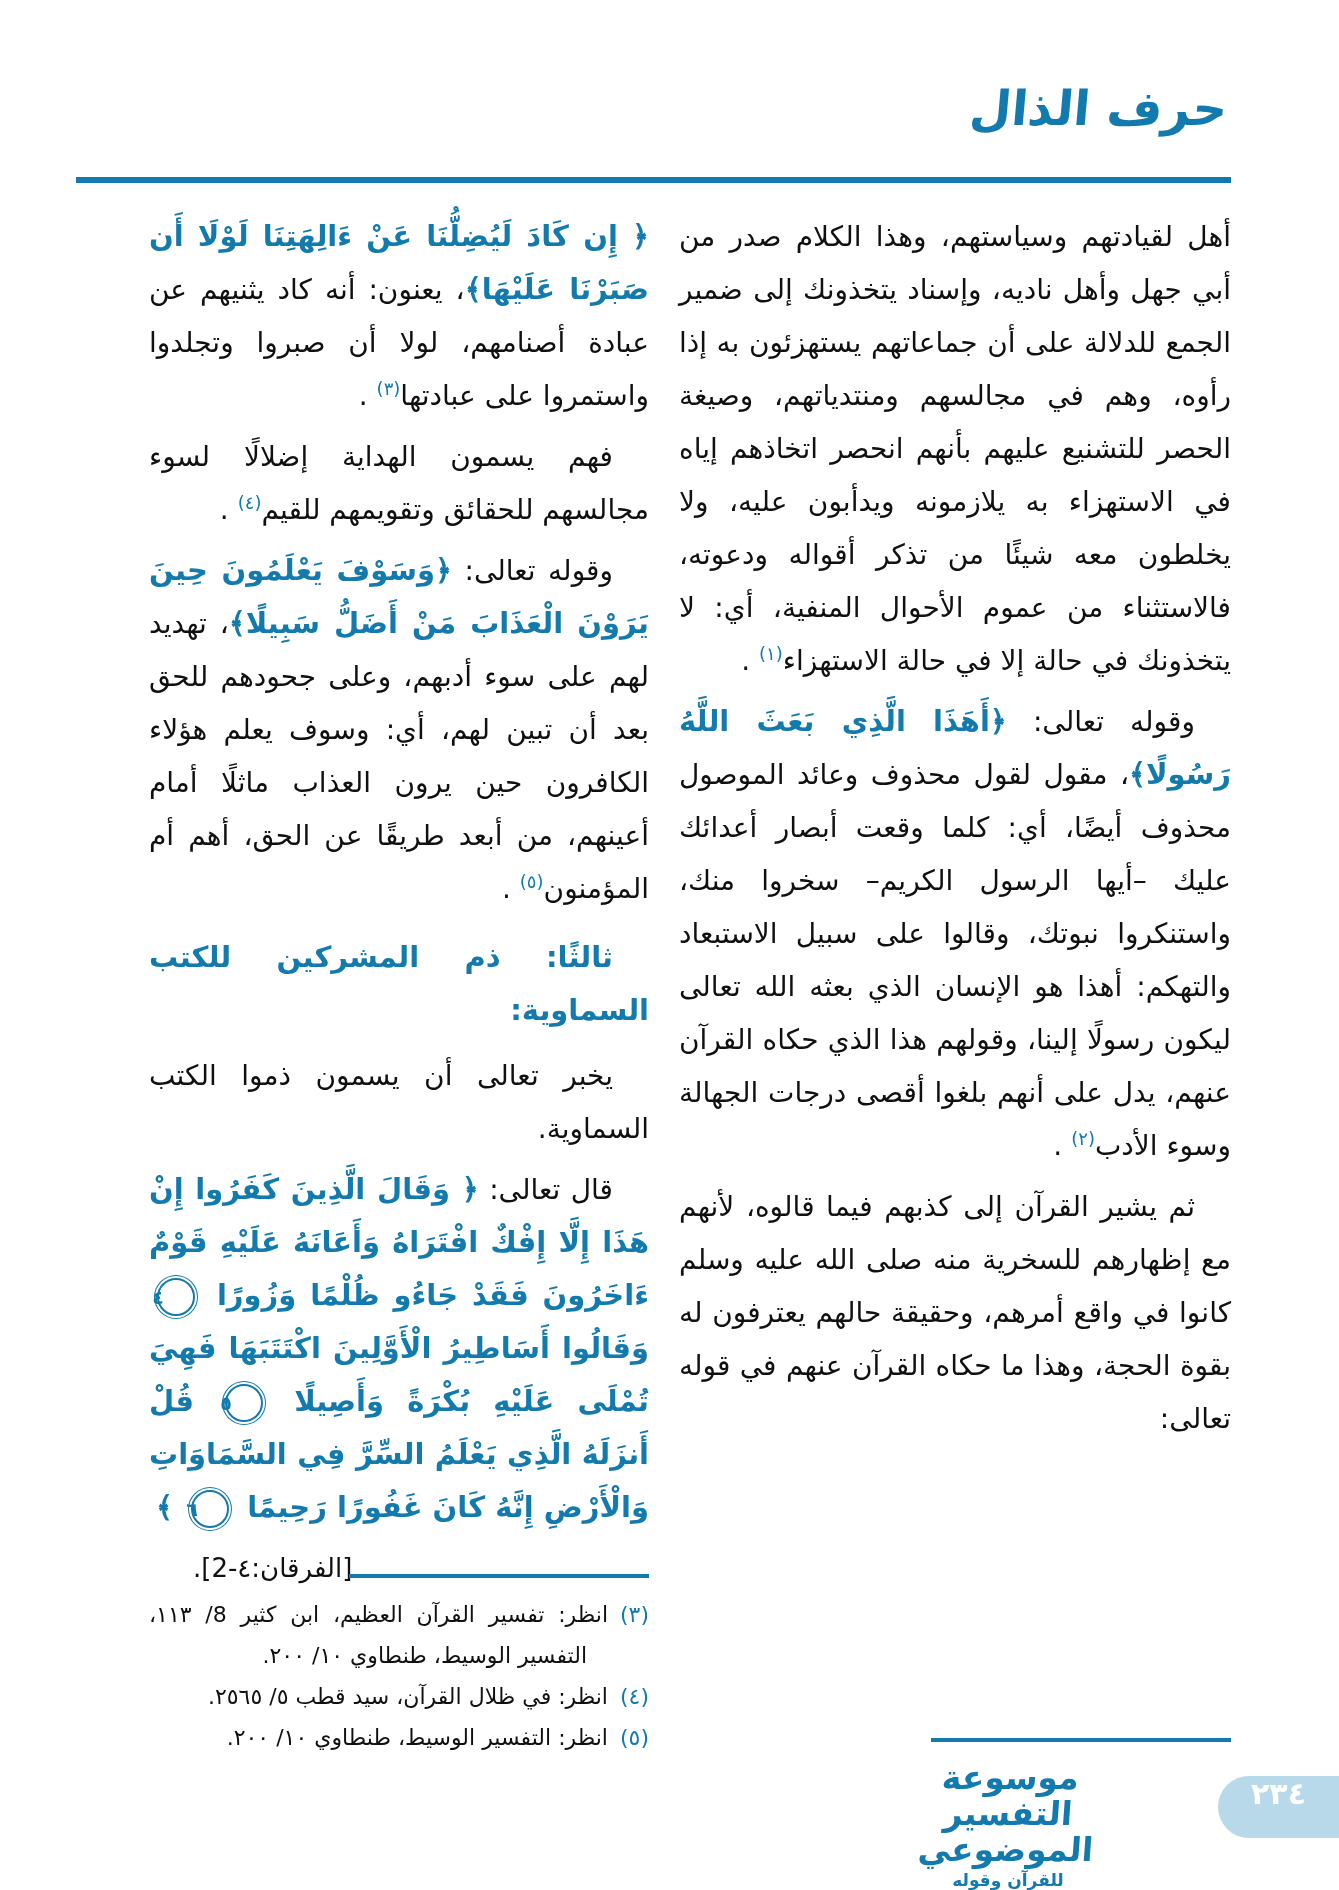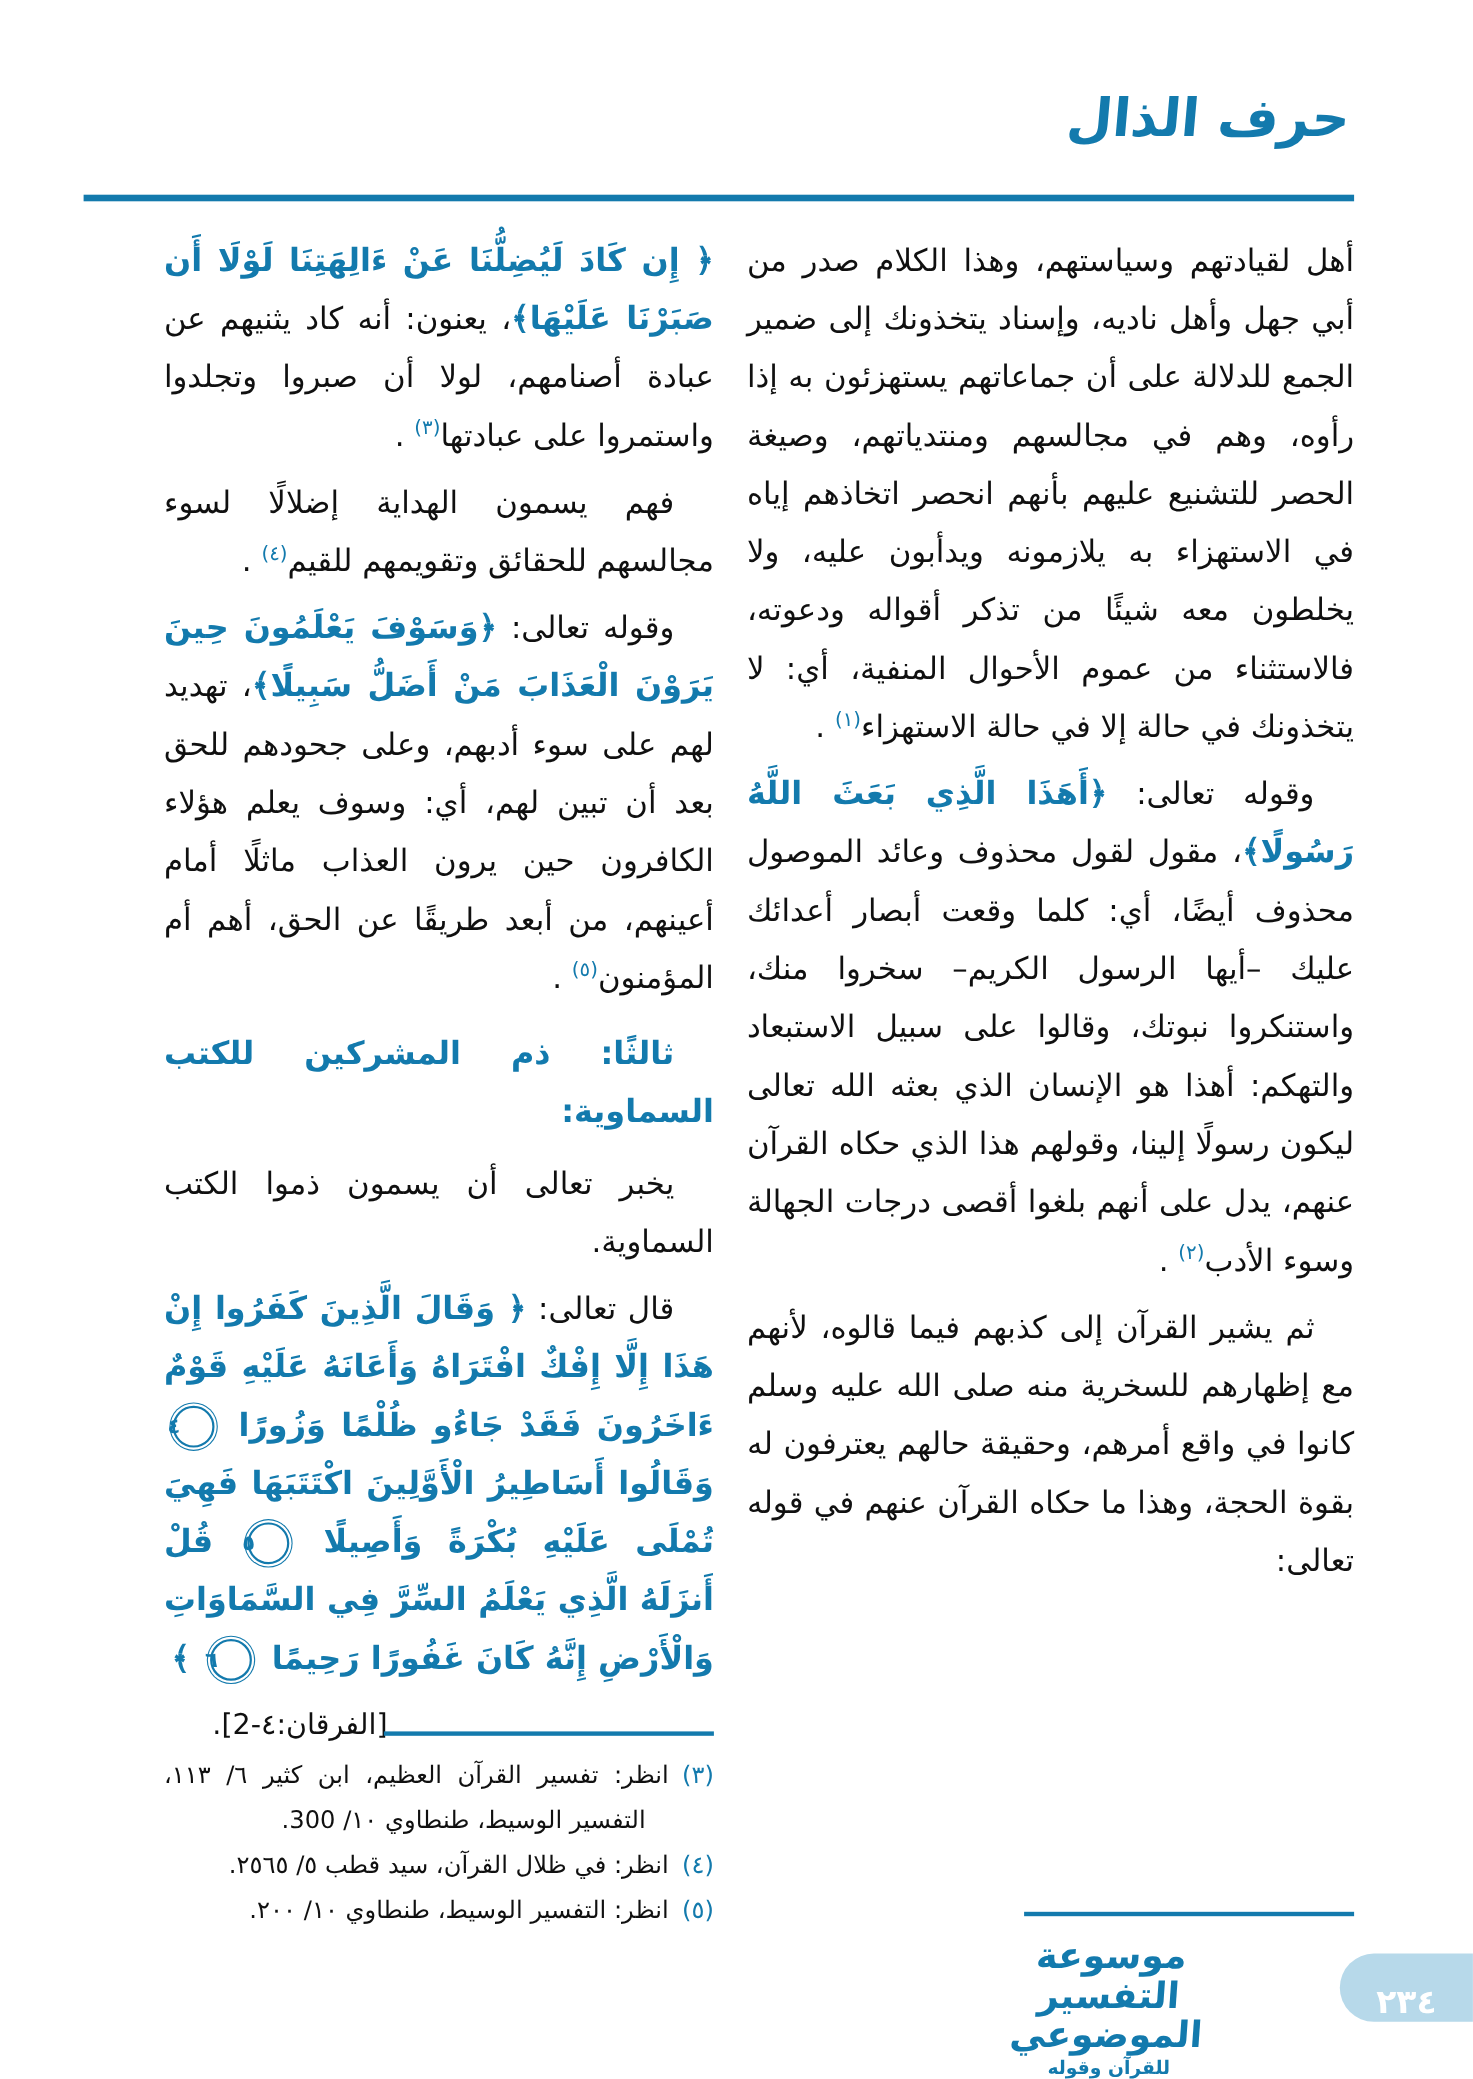--- a/index.html
+++ b/index.html
@@ -62,21 +62,21 @@
   .fn-marker{color:var(--accent);margin-left:12px;}
   .footer-logo{
     position:absolute;left:876px;top:1760px;width:264px;text-align:center;
     color:var(--accent);
   }
   .footer-logo .l1{font-size:33px;font-weight:700;line-height:36px;transform:skewX(-4deg);}
   .footer-logo .l2{font-size:17px;font-weight:700;margin-top:2px;}
   .page-badge{
     position:absolute;top:1776px;right:0;width:121px;height:62px;
     background:var(--badge-bg);border-radius:31px 0 0 31px;
-    display:flex;align-items:flex-end;justify-content:center;
+    display:flex;align-items:flex-start;justify-content:center;
   }
   .page-badge .num{
     color:var(--badge-text);font-size:30px;font-weight:700;letter-spacing:2px;
   }
 </style>
 </head>
 <body>
 
 <div class="page">
 
@@ -103,21 +103,21 @@
           <div class="para body indent"><span class="seg-text">فهم يسمون الهداية إضلالًا لسوء مجالسهم للحقائق وتقويمهم للقيم</span><sup class="seg-fn">(٤)</sup><span class="seg-text"> .</span></div>
           <div class="para body indent"><span class="seg-text">وقوله تعالى: </span><span class="seg-quran">﴿وَسَوْفَ يَعْلَمُونَ حِينَ يَرَوْنَ الْعَذَابَ مَنْ أَضَلُّ سَبِيلًا﴾</span><span class="seg-text">، تهديد لهم على سوء أدبهم، وعلى جحودهم للحق بعد أن تبين لهم، أي: وسوف يعلم هؤلاء الكافرون حين يرون العذاب ماثلًا أمام أعينهم، من أبعد طريقًا عن الحق، أهم أم المؤمنون</span><sup class="seg-fn">(٥)</sup><span class="seg-text"> .</span></div>
           <div class="para heading indent"><span class="seg-text">ثالثًا: ذم المشركين للكتب السماوية:</span></div>
           <div class="para body indent"><span class="seg-text">يخبر تعالى أن يسمون ذموا الكتب السماوية.</span></div>
           <div class="para body indent"><span class="seg-text">قال تعالى: </span><span class="seg-quran">﴿ وَقَالَ الَّذِينَ كَفَرُوا إِنْ هَذَا إِلَّا إِفْكٌ افْتَرَاهُ وَأَعَانَهُ عَلَيْهِ قَوْمٌ ءَاخَرُونَ فَقَدْ جَاءُو ظُلْمًا وَزُورًا </span><span class="ayah-medallion">٤</span><span class="seg-quran"> وَقَالُوا أَسَاطِيرُ الْأَوَّلِينَ اكْتَتَبَهَا فَهِيَ تُمْلَى عَلَيْهِ بُكْرَةً وَأَصِيلًا </span><span class="ayah-medallion">٥</span><span class="seg-quran"> قُلْ أَنزَلَهُ الَّذِي يَعْلَمُ السِّرَّ فِي السَّمَاوَاتِ وَالْأَرْضِ إِنَّهُ كَانَ غَفُورًا رَحِيمًا </span><span class="ayah-medallion">٦</span><span class="seg-quran"> ﴾</span></div>
           <div class="para attribution"><span class="seg-text">[الفرقان:٤-2].</span></div>
         </div>
       <div class="fnblock">
         <div class="fn-sep"></div>
         <div>
-            <div class="footnote"><span class="fn-marker">(٣)</span><span>انظر: تفسير القرآن العظيم، ابن كثير ٦/ ١١٣، التفسير الوسيط، طنطاوي ١٠/ 300.</span></div>
+            <div class="footnote"><span class="fn-marker">(٣)</span><span>انظر: تفسير القرآن العظيم، ابن كثير 8/ ١١٣، التفسير الوسيط، طنطاوي ١٠/ ٢٠٠.</span></div>
             <div class="footnote"><span class="fn-marker">(٤)</span><span>انظر: في ظلال القرآن، سيد قطب ٥/ ٢٥٦٥.</span></div>
             <div class="footnote"><span class="fn-marker">(٥)</span><span>انظر: التفسير الوسيط، طنطاوي ١٠/ ٢٠٠.</span></div>
           </div>
       </div>
     </div>
 
   </div>
 
   <div class="footer-logo">
     <div class="l1">موسوعة التفسير الموضوعي</div>

